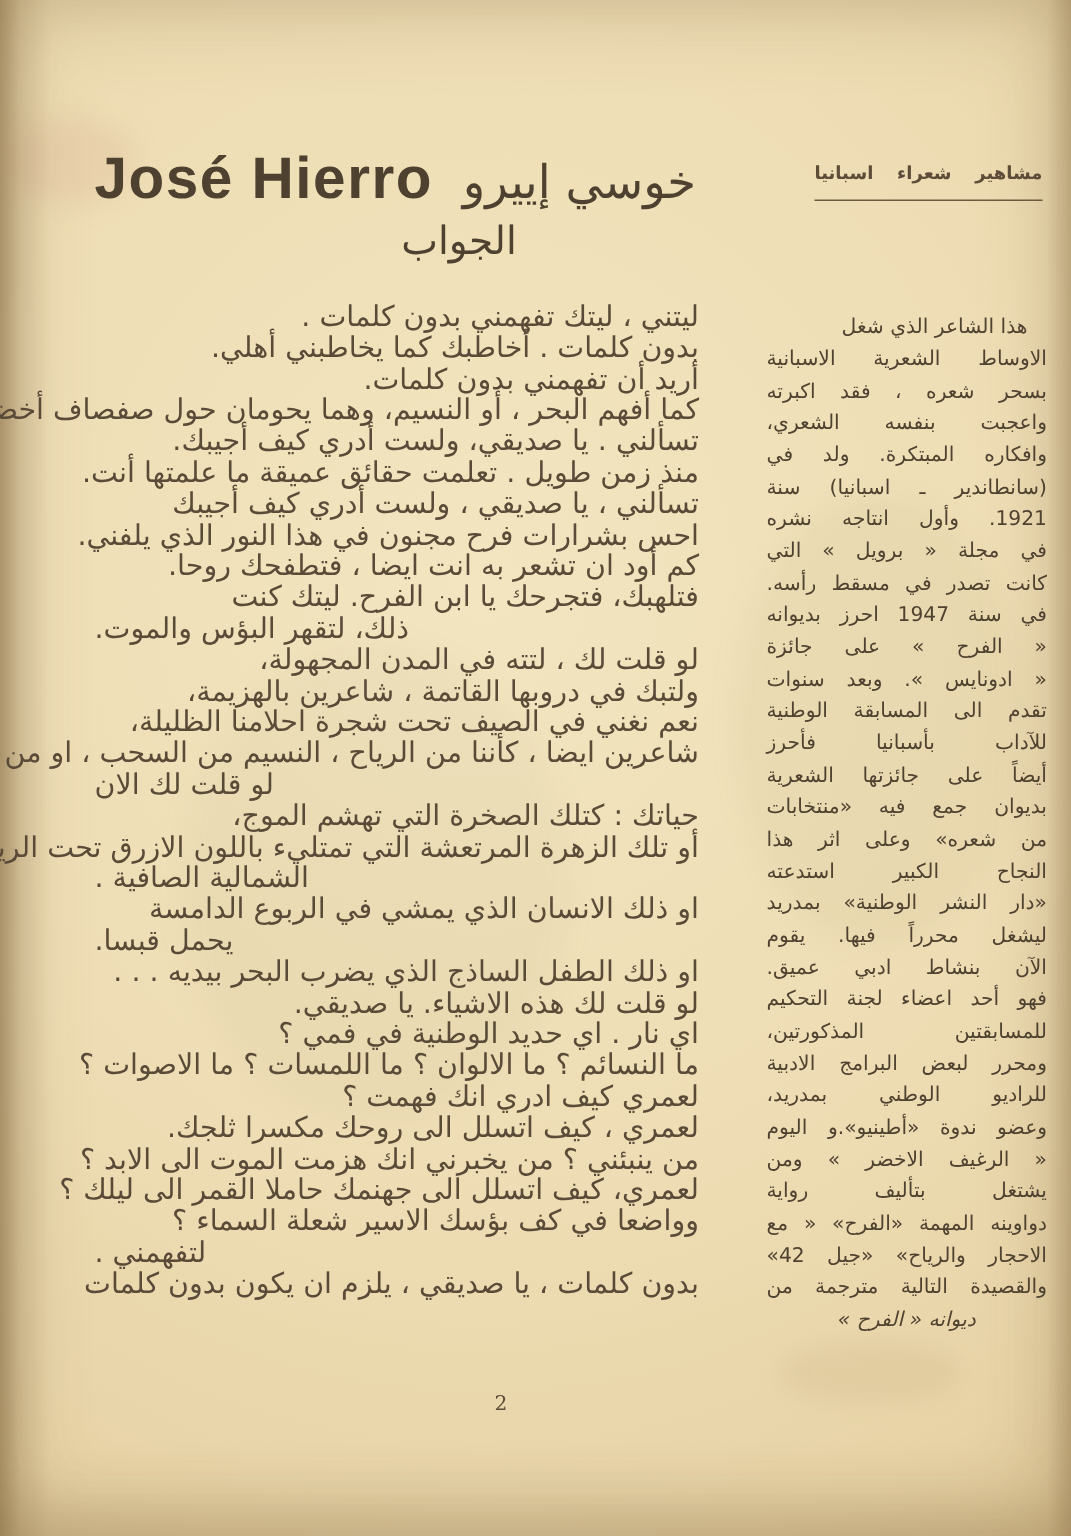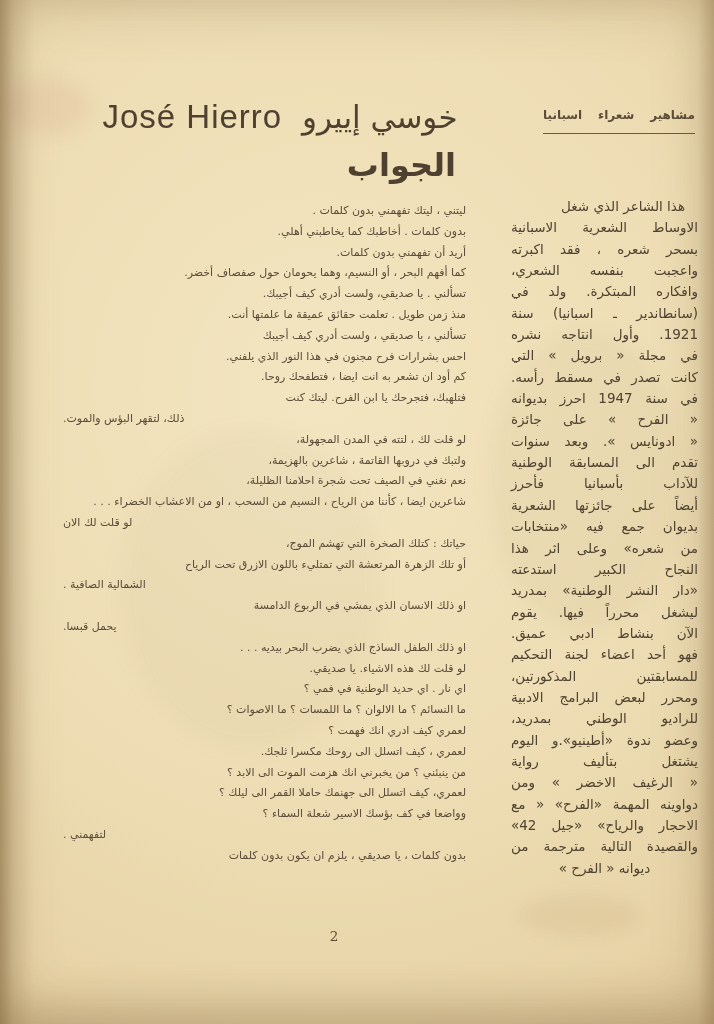--- a/index.html
+++ b/index.html
@@ -37,40 +37,40 @@
     font-size:12px;color:#5c4c38;
     border-bottom:1px solid #6b5940;padding-bottom:11px;font-weight:bold;
   }
   .title{
     position:absolute;top:98px;left:96px;width:368px;
     direction:rtl;text-align:center;white-space:nowrap;
     color:#4e412f;font-size:31px;font-weight:500;letter-spacing:.5px;
   }
   .title .latin{
     font-family:"Liberation Sans","DejaVu Sans",sans-serif;
-    font-size:33px;font-weight:400;letter-spacing:1px;margin-right:10px;
+    font-size:39px;font-weight:700;letter-spacing:1px;margin-right:10px;
   }
   .subtitle{
     position:absolute;top:146px;left:156px;width:300px;
-    direction:rtl;
-    font-size:32px;font-weight:700;color:#4e412f;
+    direction:rtl;text-align:center;
+    font-size:26px;font-weight:400;color:#4e412f;
   }
   .poem{
     position:absolute;top:201px;left:46px;width:420px;
-    direction:rtl;color:#5a4b38;font-size:11px;
+    direction:rtl;color:#5a4b38;font-size:19px;
   }
   .poem-line{height:20.8px;line-height:20.8px;text-align:right;white-space:nowrap;}
   .poem-line.hang{text-align:left;margin-left:17px;}
   .bio{
-    position:absolute;top:196px;left:511px;width:187px;
+    position:absolute;top:208px;left:511px;width:187px;
     direction:rtl;color:#4f4230;font-size:13.5px;
   }
   .bio-line{height:21.35px;line-height:21.35px;text-align:justify;text-align-last:justify;}
   .bio-line.indent{text-align-last:right;padding-right:13px;}
-  .bio-line.center{text-align-last:center;}
+  .bio-line.center{text-align-last:center;font-style:italic;}
   .page-number{
     position:absolute;top:928px;left:320px;width:28px;
     text-align:center;font-size:13.5px;color:#5c4c38;
     font-family:"DejaVu Serif",serif;
   }
 </style>
 </head>
 <body>
 
 <div class="page">
@@ -144,22 +144,22 @@
       <div class="bio-line">من شعره» وعلى اثر هذا</div>
       <div class="bio-line">النجاح الكبير استدعته</div>
       <div class="bio-line">«دار النشر الوطنية» بمدريد</div>
       <div class="bio-line">ليشغل محرراً فيها. يقوم</div>
       <div class="bio-line">الآن بنشاط ادبي عميق.</div>
       <div class="bio-line">فهو أحد اعضاء لجنة التحكيم</div>
       <div class="bio-line">للمسابقتين المذكورتين،</div>
       <div class="bio-line">ومحرر لبعض البرامج الادبية</div>
       <div class="bio-line">للراديو الوطني بمدريد،</div>
       <div class="bio-line">وعضو ندوة «أطينيو».و اليوم</div>
+      <div class="bio-line">« الرغيف الاخضر » ومن</div>
       <div class="bio-line">يشتغل بتأليف رواية</div>
-      <div class="bio-line">« الرغيف الاخضر » ومن</div>
       <div class="bio-line">دواوينه المهمة «الفرح» « مع</div>
       <div class="bio-line">الاحجار والرياح» «جيل 42»</div>
       <div class="bio-line">والقصيدة التالية مترجمة من</div>
       <div class="bio-line center">ديوانه « الفرح »</div>
     </div>
 
   <div class="page-number">2</div>
 
 </div>
 

